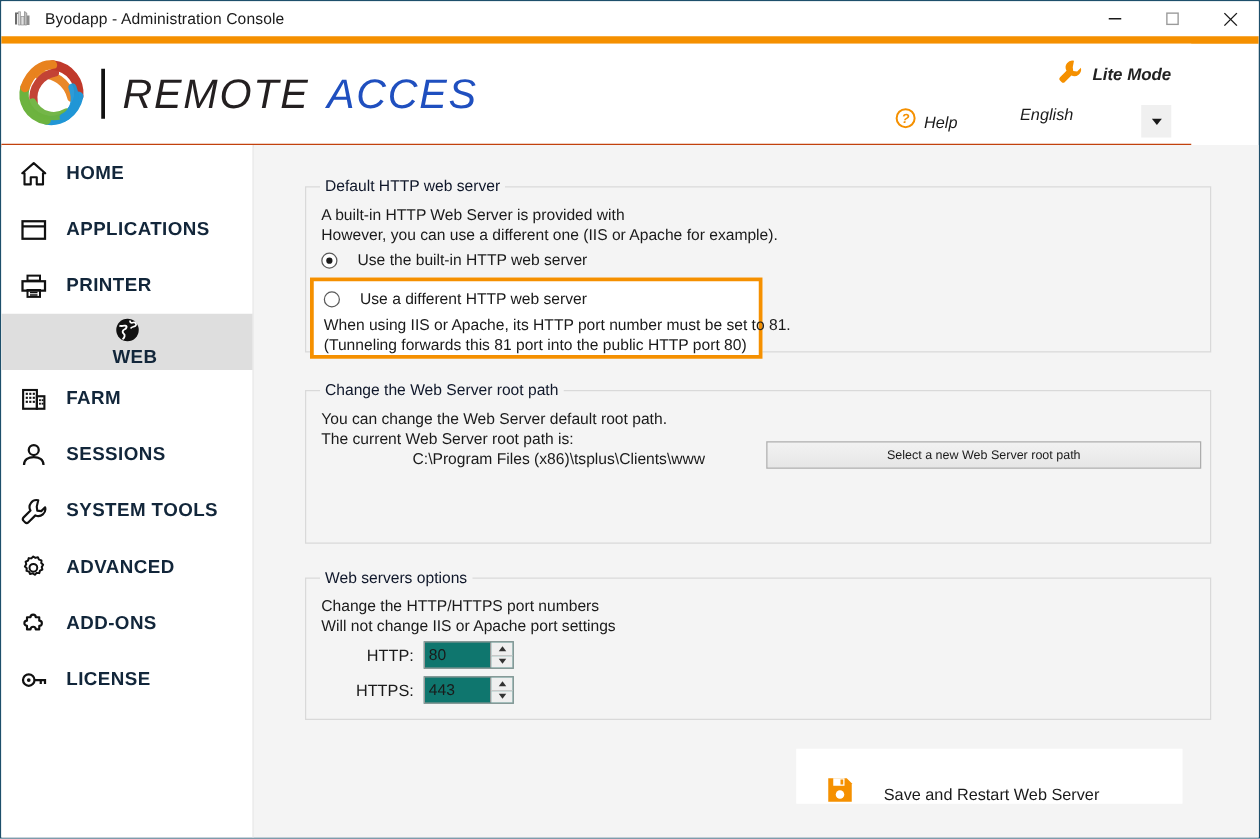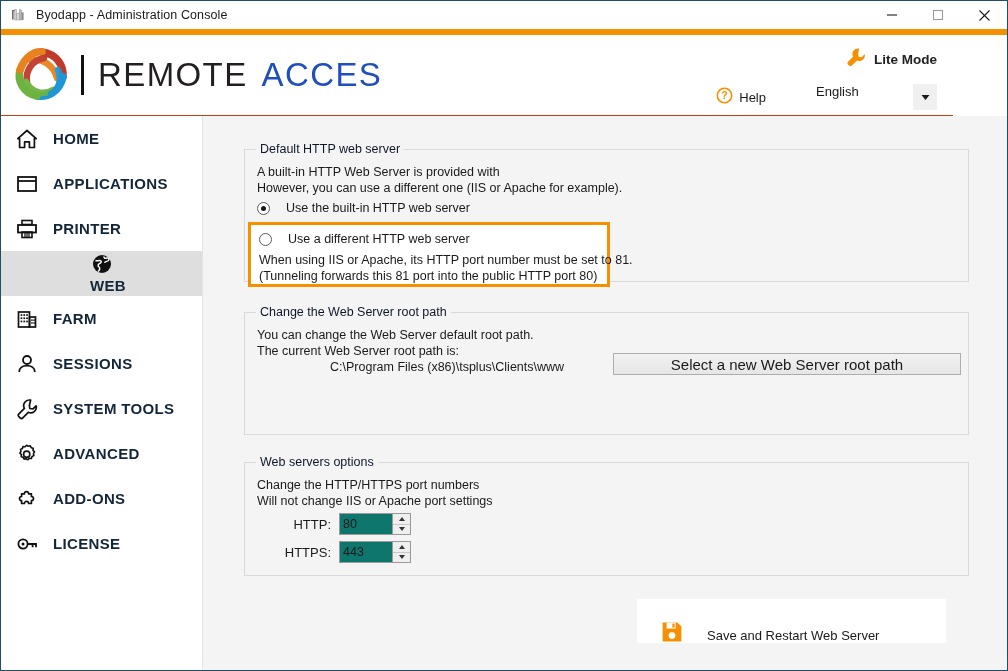--- a/index.html
+++ b/index.html
@@ -70,20 +70,21 @@
   }
 
   
   .header {
     position: absolute;
     left: 0; top: 34px;
     width: 952px;
     height: 80px;
     background: #ffffff;
     border-bottom: 3px solid #c2410c;
+    font-style: italic;
   }
   .brand {
     position: absolute;
     left: 12px; top: 6px;
     display: flex;
     align-items: center;
     height: 68px;
   }
   .brand-mark { width: 58px; height: 58px; flex: 0 0 auto; }
   .brand-divider {
@@ -250,21 +251,21 @@
     box-sizing: border-box;
     border: 3px solid #f59000;
     background: #ffffff;
   }
 
   
   .flat-btn {
     box-sizing: border-box;
     border: 1px solid #adadad;
     background: linear-gradient(#f2f2f2, #e6e6e6);
-    font-size: 15px;
+    font-size: 10px;
     color: #1a1a1a;
     display: flex;
     align-items: center;
     justify-content: center;
     cursor: pointer;
   }
 
   .save-btn {
     position: absolute;
     left: 434px; top: 483px;

